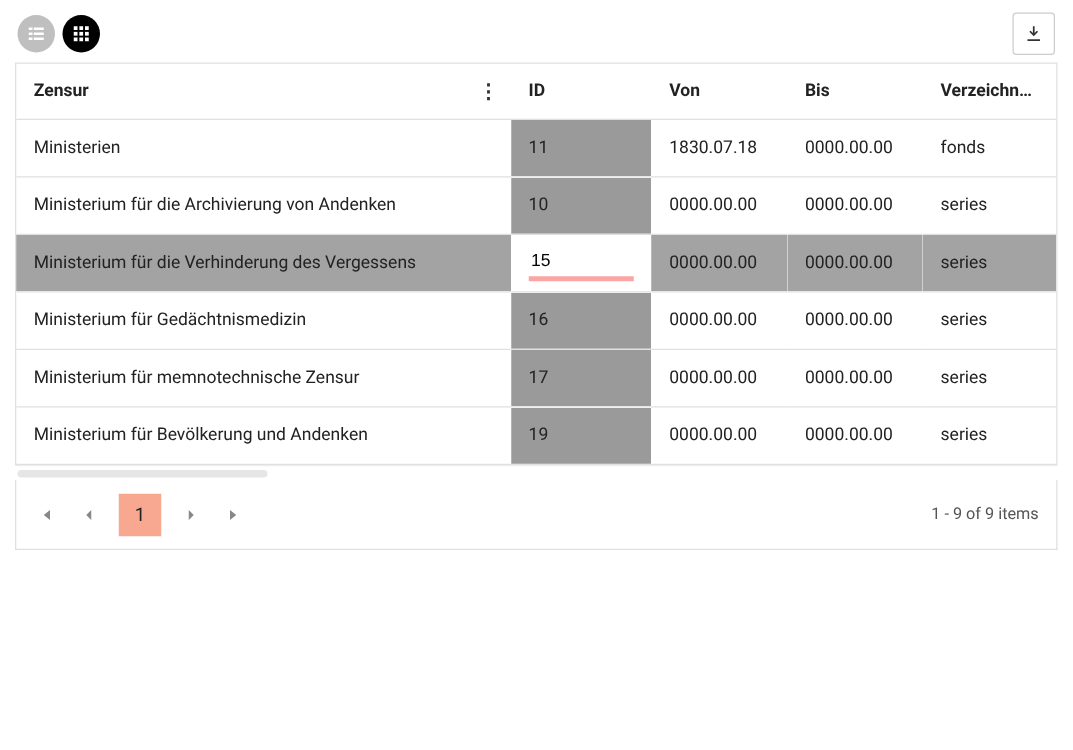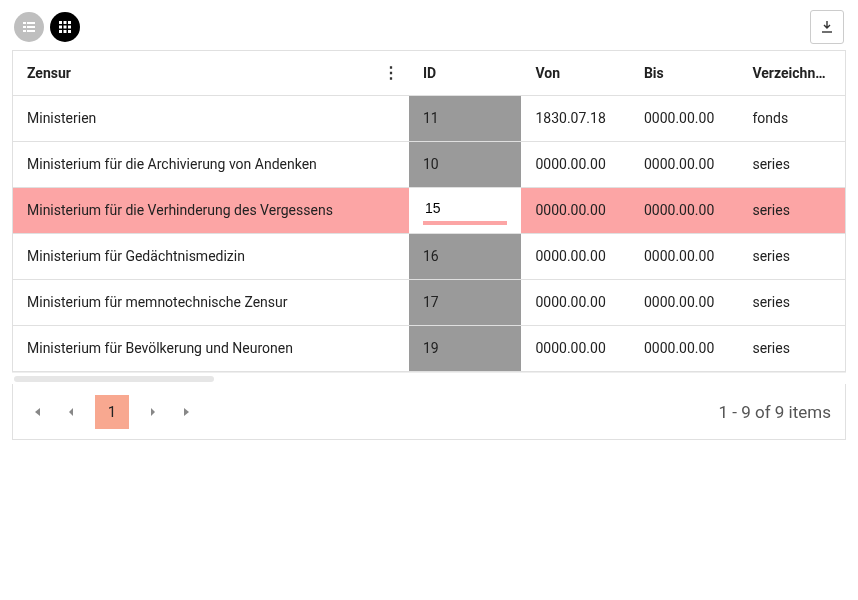--- a/index.html
+++ b/index.html
@@ -16,33 +16,33 @@
 th, td { text-align: left; padding: 0 14px; border-bottom: 1px solid #e0e0e0; white-space: nowrap; overflow: hidden; text-overflow: ellipsis; }
 th { height: 44px; font-weight: 700; position: relative; }
 td { height: 46px; }
 .col-titel { width: 394px; }
 .col-id { width: 112px; }
 .col-von { width: 108px; }
 .col-bis { width: 108px; }
 .col-verz { width: 106px; }
 .dots { position: absolute; right: 10px; top: 50%; transform: translateY(-50%); cursor: pointer; color: #333; font-size: 16px; line-height: 1; }
 .id-col-cell { background: #9a9a9a; }
-tr.selected td { background: #fca5a5; }
+tr.selected td { background: #a3a3a3; }
 tr.selected td.id-col-cell { background: #fff; }
 .edit-input { width: 100%; height: 30px; border: none; border-bottom: 4px solid #fca5a5; font-size: 14px; outline: none; background: transparent; padding: 0 2px; }
 tr:last-child td { border-bottom: none; }
 
 .hscroll { height: 12px; background: #fff; margin: 0 12px; position: relative; border-top: 1px solid #eee; }
 .hscroll-thumb { position: absolute; left: 2px; top: 3px; width: 200px; height: 6px; background: #e6e6e6; border-radius: 3px; }
 
 .pager { display: flex; justify-content: space-between; align-items: center; margin: 0 12px; border: 1px solid #e0e0e0; border-top: none; height: 56px; padding: 0 14px; }
 .pager-left { display: flex; align-items: center; gap: 14px; }
 .pager-btn { width: 20px; height: 20px; display: flex; align-items: center; justify-content: center; color: #777; cursor: pointer; }
 .pager-page { width: 34px; height: 34px; background: #f8a890; display: flex; align-items: center; justify-content: center; font-size: 15px; }
-.pager-info { color: #555; font-size: 17px; }
+.pager-info { color: #555; font-size: 13px; }
 </style>
 </head>
 <body>
 
 <div class="toolbar">
   <div class="toolbar-left">
     <div class="icon-btn light">
       <svg width="16" height="16" viewBox="0 0 16 16">
           <rect x="2" y="3" width="3" height="2" fill="#fff"></rect>
           <rect x="6" y="3" width="8" height="2" fill="#fff"></rect>
@@ -118,21 +118,21 @@
           <td class="col-verz">series</td>
         </tr>
         <tr>
           <td class="col-titel">Ministerium für memnotechnische Zensur</td>
           <td class="col-id id-col-cell">17</td>
           <td class="col-von">0000.00.00</td>
           <td class="col-bis">0000.00.00</td>
           <td class="col-verz">series</td>
         </tr>
         <tr>
-          <td class="col-titel">Ministerium für Bevölkerung und Neuronen</td>
+          <td class="col-titel">Ministerium für Bevölkerung und Andenken</td>
           <td class="col-id id-col-cell">19</td>
           <td class="col-von">0000.00.00</td>
           <td class="col-bis">0000.00.00</td>
           <td class="col-verz">series</td>
         </tr>
       </tbody>
   </table>
 </div>
 
 <div class="hscroll">

